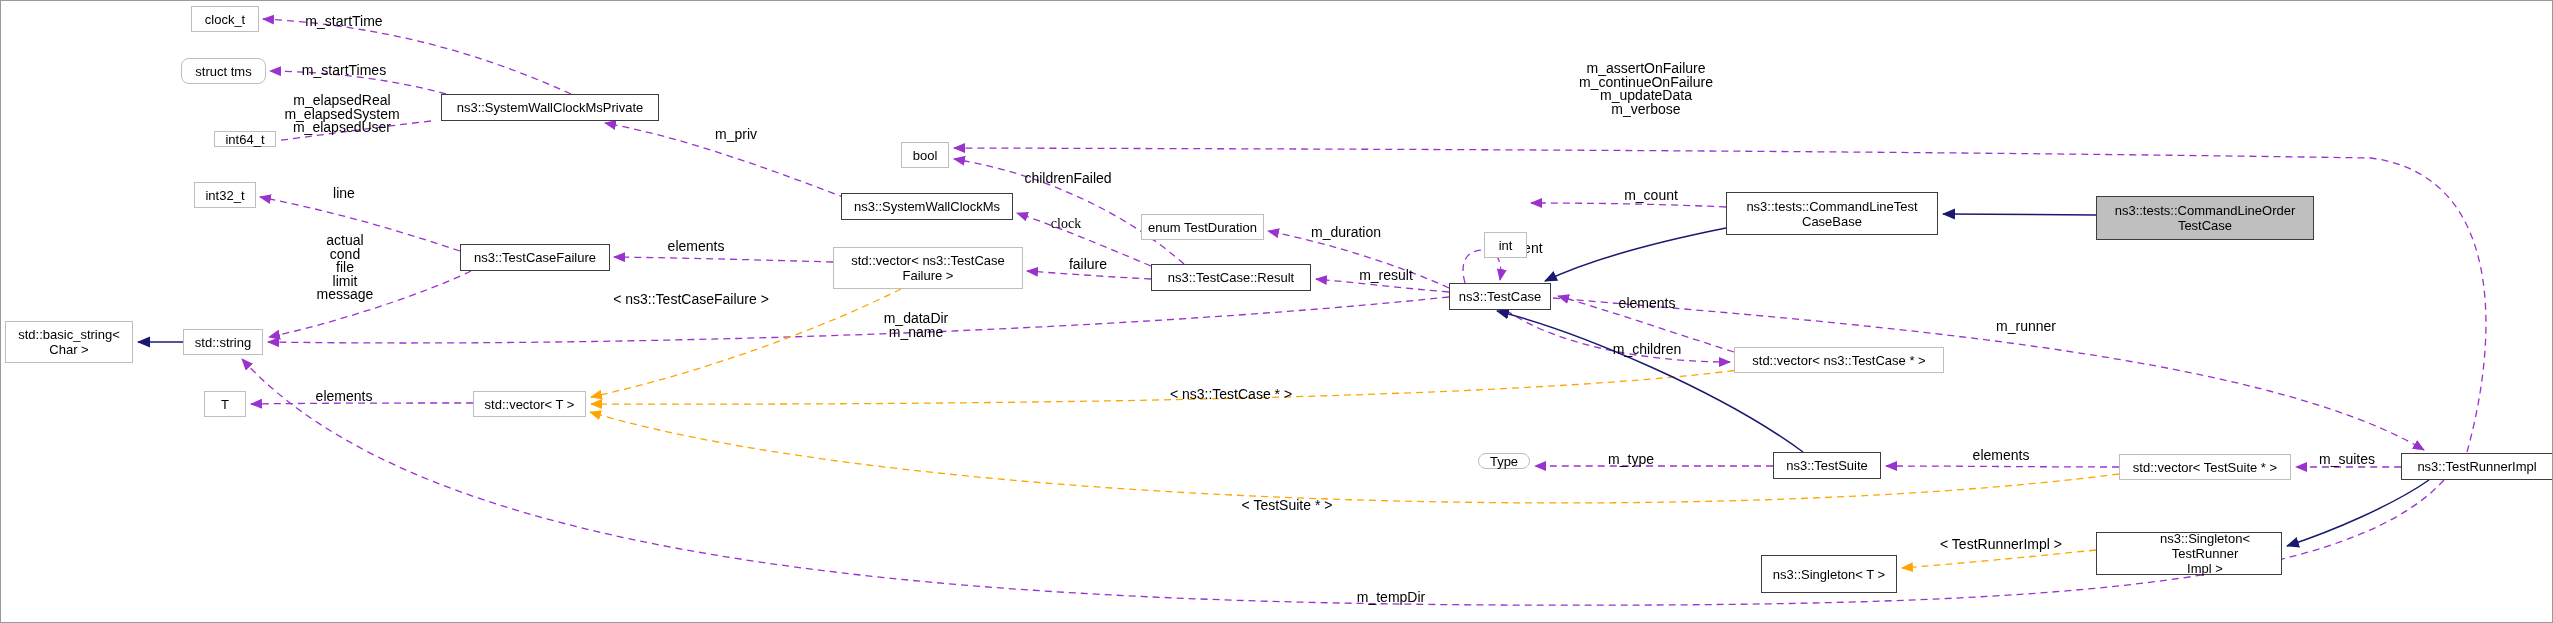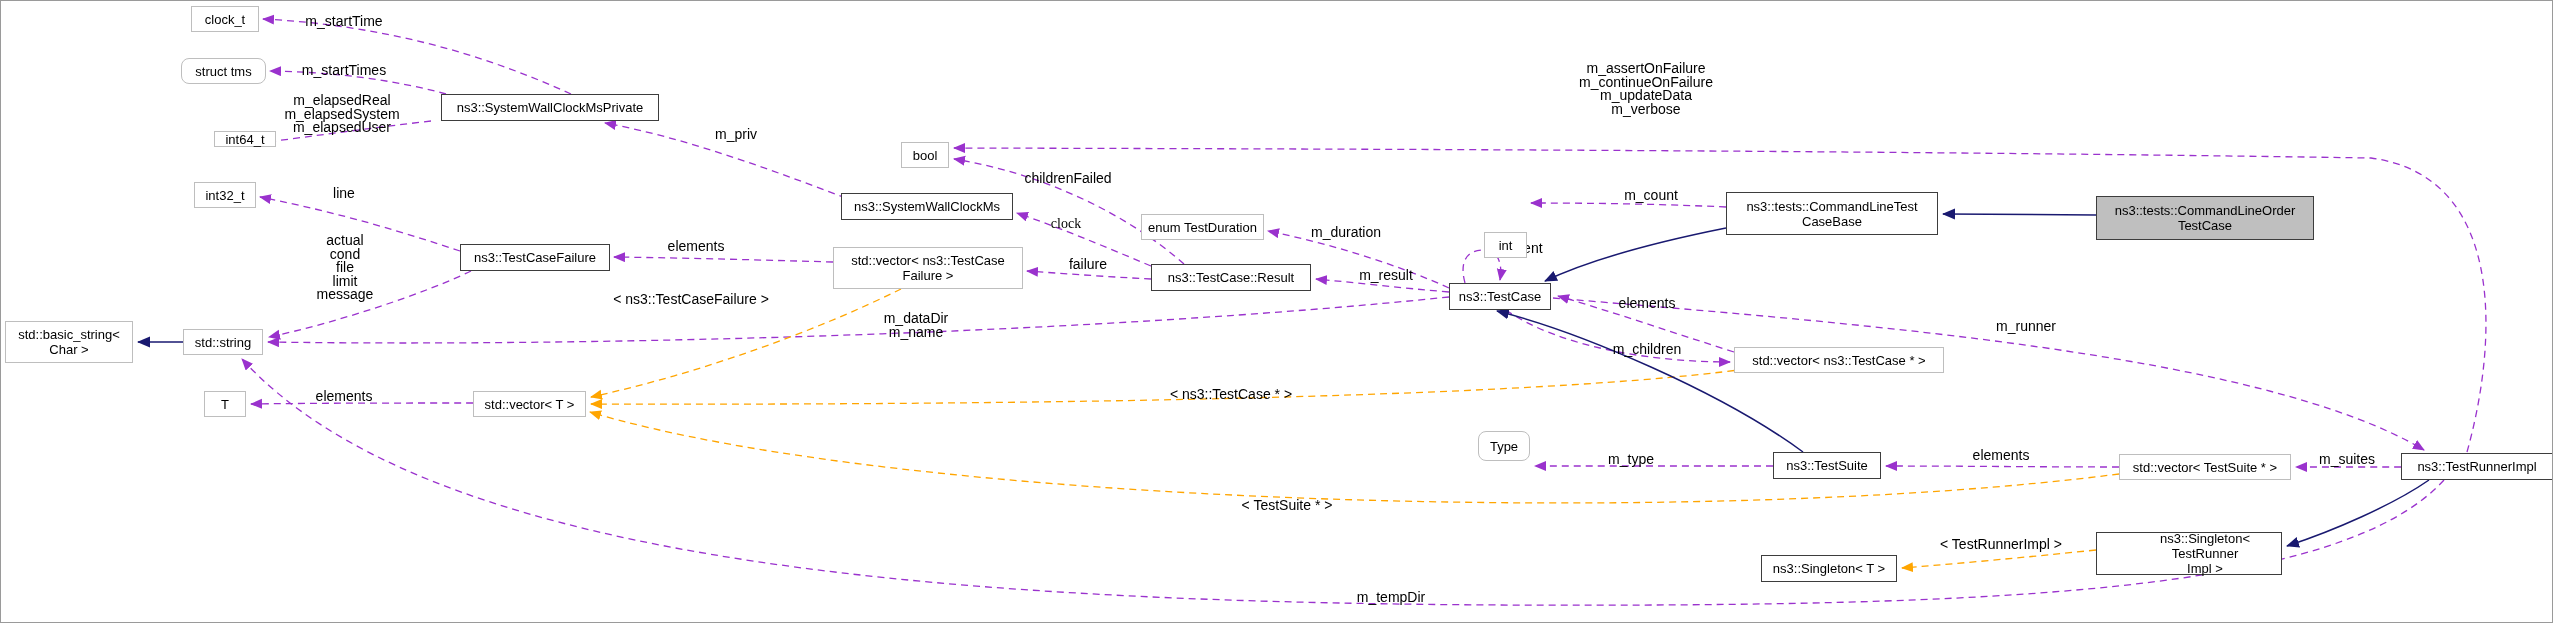--- a/index.html
+++ b/index.html
@@ -139,30 +139,30 @@
 Char &gt;</div>
       <div class="node " style="left: 182px; top: 328px; width: 80px; height: 26px;">std::string</div>
       <div class="node " style="left: 203px; top: 390px; width: 42px; height: 26px;">T</div>
       <div class="node " style="left: 472px; top: 390px; width: 113px; height: 26px;">std::vector&lt; T &gt;</div>
       <div class="node " style="left: 900px; top: 141px; width: 48px; height: 26px;">bool</div>
       <div class="node " style="left: 832px; top: 246px; width: 190px; height: 42px;">std::vector&lt; ns3::TestCase
 Failure &gt;</div>
       <div class="node " style="left: 1140px; top: 213px; width: 123px; height: 26px;">enum TestDuration</div>
       <div class="node " style="left: 1483px; top: 191px; width: 43px; height: 26px; margin-top: 40px;">int</div>
       <div class="node " style="left: 1733px; top: 346px; width: 210px; height: 26px;">std::vector&lt; ns3::TestCase * &gt;</div>
-      <div class="node " style="left: 1477px; top: 430px; width: 52px; height: 30px; border-radius: 8px;">Type</div>
+      <div class="node " style="left: 1477px; top: 452px; width: 52px; height: 16px; border-radius: 8px;">Type</div>
       <div class="node " style="left: 2118px; top: 453px; width: 172px; height: 26px;">std::vector&lt; TestSuite * &gt;</div>
       <div class="node class" style="left: 420px; top: 93px; width: 218px; height: 27px; margin-left: 20px;">ns3::SystemWallClockMsPrivate</div>
       <div class="node class" style="left: 840px; top: 192px; width: 172px; height: 27px;">ns3::SystemWallClockMs</div>
       <div class="node class" style="left: 459px; top: 243px; width: 150px; height: 27px;">ns3::TestCaseFailure</div>
       <div class="node class" style="left: 1150px; top: 263px; width: 160px; height: 27px;">ns3::TestCase::Result</div>
       <div class="node class" style="left: 1448px; top: 282px; width: 102px; height: 27px;">ns3::TestCase</div>
       <div class="node class" style="left: 1725px; top: 191px; width: 212px; height: 43px;">ns3::tests::CommandLineTest
 CaseBase</div>
       <div class="node class" style="left: 1772px; top: 451px; width: 108px; height: 27px;">ns3::TestSuite</div>
       <div class="node class" style="left: 2400px; top: 452px; width: 152px; height: 27px;">ns3::TestRunnerImpl</div>
-      <div class="node class" style="left: 1760px; top: 554px; width: 136px; height: 27px;">ns3::Singleton&lt; T &gt;</div>
+      <div class="node class" style="left: 1760px; top: 554px; width: 136px; height: 38px;">ns3::Singleton&lt; T &gt;</div>
       <div class="node class" style="left: 2095px; top: 531px; width: 186px; height: 43px; padding-left: 32px;">ns3::Singleton&lt; TestRunner
 Impl &gt;</div>
       <div class="node highlight" style="left: 2095px; top: 195px; width: 218px; height: 44px;">ns3::tests::CommandLineOrder
 TestCase</div>
     </div>
 </div>
 
 </body></html>

